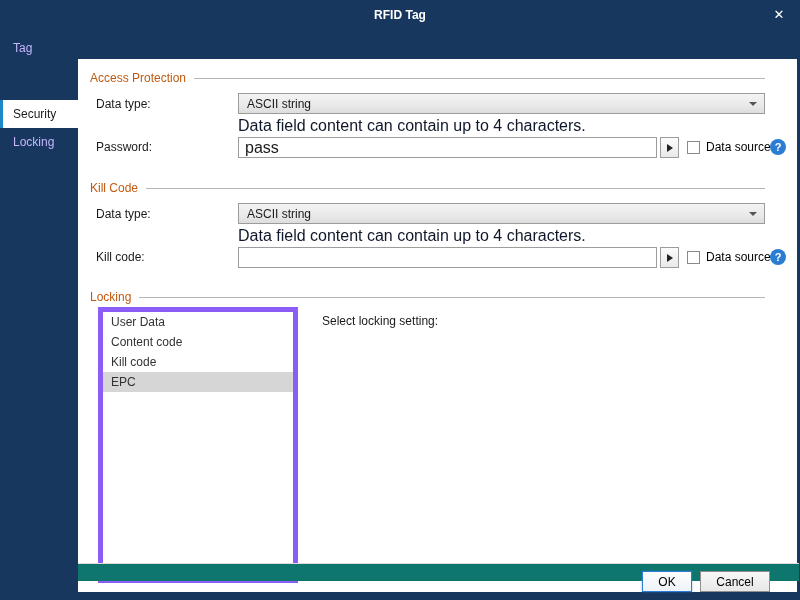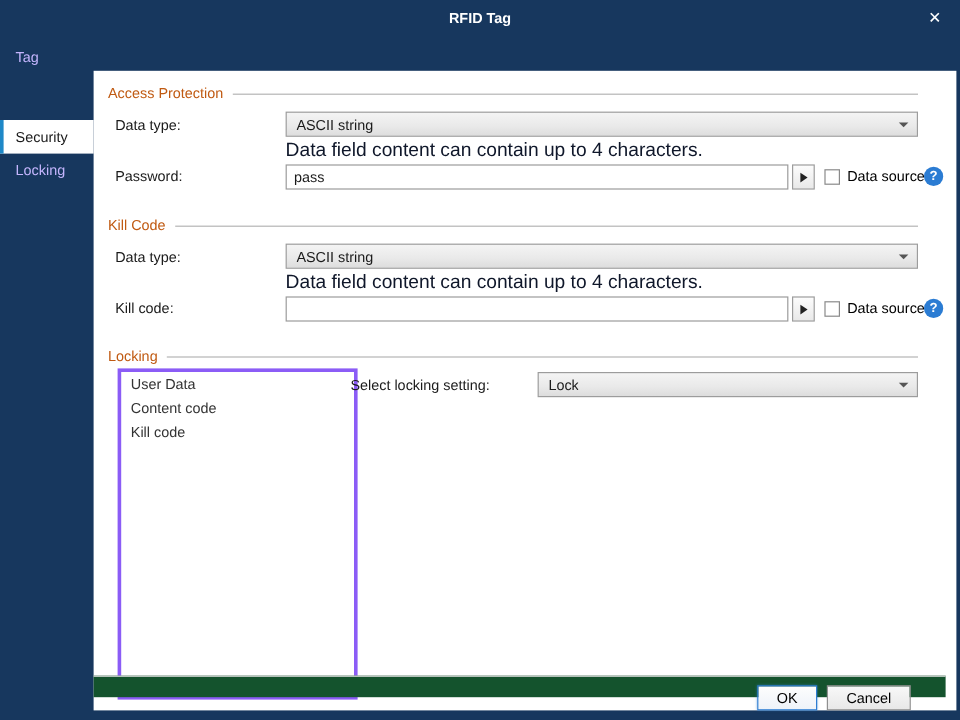--- a/index.html
+++ b/index.html
@@ -30,39 +30,39 @@
   .field-label { position:absolute; left:18px; font-size:12px; color:#1a1a1a; }
   .helper-text { position:absolute; left:160px; font-size:16px; color:#0f172a; }
 
   .combo { position:absolute; height:21px; background:linear-gradient(#f4f4f4,#e9e9e9 60%,#dddddd);
            border:1px solid #9c9c9c; display:flex; align-items:center; padding:0 22px 0 8px; cursor:pointer; }
   .combo-text { font-size:12px; color:#1a1a1a; overflow:hidden; white-space:nowrap; }
   .combo-arrow { position:absolute; right:7px; top:8px; width:0; height:0;
                  border-left:4px solid transparent; border-right:4px solid transparent; border-top:4px solid #555555; }
 
   .textbox { position:absolute; height:21px; border:1px solid #9c9c9c; background:#ffffff;
-             font-family:"Liberation Sans", sans-serif; font-size:12px; padding:0 6px; color:#1a1a1a; }
+             font-family:"Liberation Sans", sans-serif; font-size:16px; padding:0 6px; color:#1a1a1a; }
 
   .expand-btn { position:absolute; width:19px; height:21px; background:linear-gradient(#fcfcfc,#e9e9e9);
                 border:1px solid #9c9c9c; cursor:pointer; display:flex; align-items:center; justify-content:center; }
   .tri-right { width:0; height:0; border-top:4px solid transparent; border-bottom:4px solid transparent;
                border-left:6px solid #222222; display:inline-block; }
 
   .checkbox { position:absolute; width:13px; height:13px; background:#ffffff; border:1px solid #8a8a8a; cursor:pointer; }
   .cb-label { position:absolute; font-size:12px; color:#000000; }
 
   .help { position:absolute; width:16px; height:16px; border-radius:50%; background:#2b7cd3; color:#ffffff;
           font-size:11px; font-weight:bold; text-align:center; line-height:16px; cursor:pointer; }
 
-  .listbox { position:absolute; background:#ffffff; border:3px solid #8b5cf6; overflow:hidden; }
+  .listbox { position:absolute; background:#ffffff; border:5px solid #8b5cf6; overflow:hidden; }
   .list-item { height:20px; line-height:20px; padding-left:8px; font-size:12px; color:#333333; cursor:pointer; }
   .list-item.selected { background:#d6d6d6; }
 
   
-  .footer { position:absolute; left:78px; right:12px; top:563px; height:18px; background:#14532d;
+  .footer { position:absolute; left:78px; right:1px; top:563px; height:18px; background:#0f766e;
             border-top:1px solid #dcdcdc; }
   .btn { position:absolute; top:7px; height:21px; font-family:"Liberation Sans", sans-serif; font-size:12px;
          cursor:pointer; }
   .btn.ok { right:107px; width:50px; background:linear-gradient(#fdfdfd,#eef3f9);
             border:1px solid #2d7dd2; box-shadow:0 0 2px rgba(45,125,210,.55); }
   .btn.cancel { right:29px; width:70px; background:linear-gradient(#f8f8f8,#e8e8e8); border:1px solid #8f8f8f; }
 </style>
 </head>
 <body>
 
@@ -127,27 +127,24 @@
 
     <div class="group-header" style="top:231px;">
       <span>Locking</span>
       <span class="line"></span>
     </div>
 
     <div class="listbox" style="left:20px; top:248px; width:200px; height:276px;">
       <div class="list-item">User Data</div>
       <div class="list-item">Content code</div>
       <div class="list-item">Kill code</div>
+      <div class="list-item selected">EPC</div>
     </div>
 
-    <span class="field-label" style="left:214px; top:255px;">Select locking setting:</span>
-    <div class="combo" style="left:370px; top:251px; width:317px;">
-      <span class="combo-text">Lock</span>
-      <span class="combo-arrow"></span>
-    </div>
+    <span class="field-label" style="left:244px; top:255px;">Select locking setting:</span>
 
   </main>
 
   <div class="footer">
     <button class="btn ok">OK</button>
     <button class="btn cancel">Cancel</button>
   </div>
 
 </div>
 

